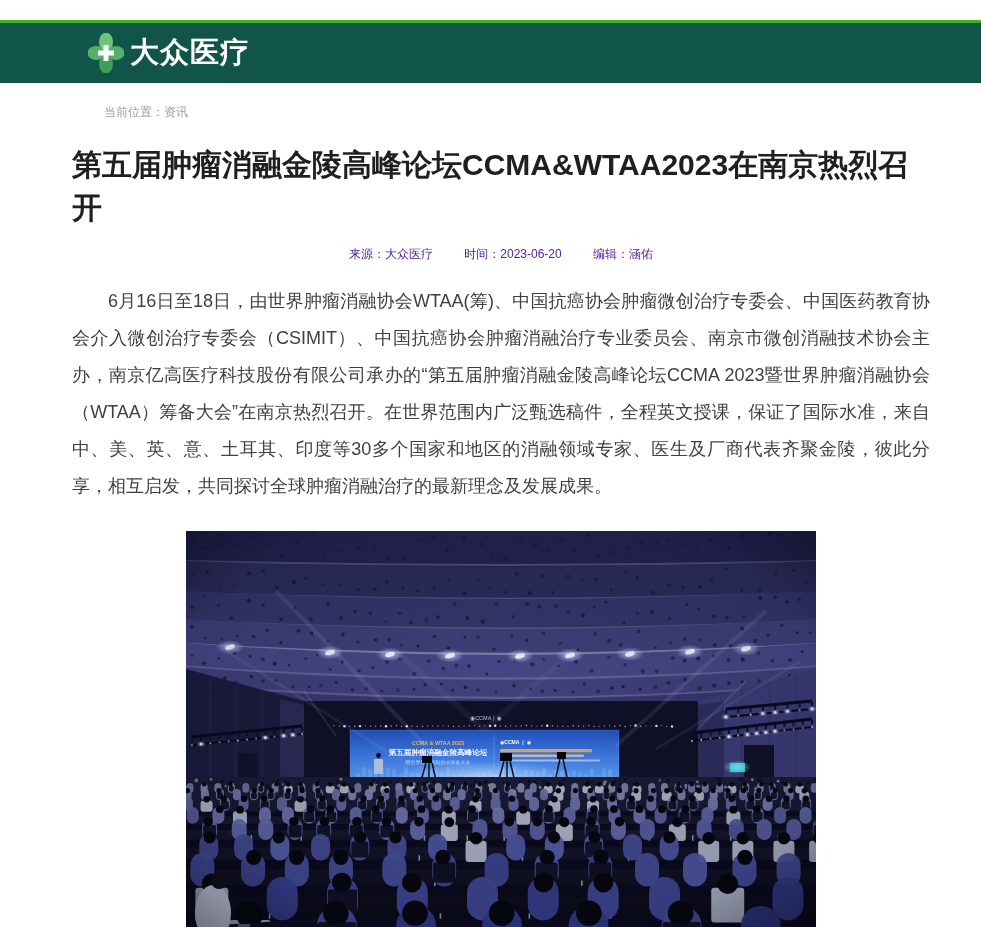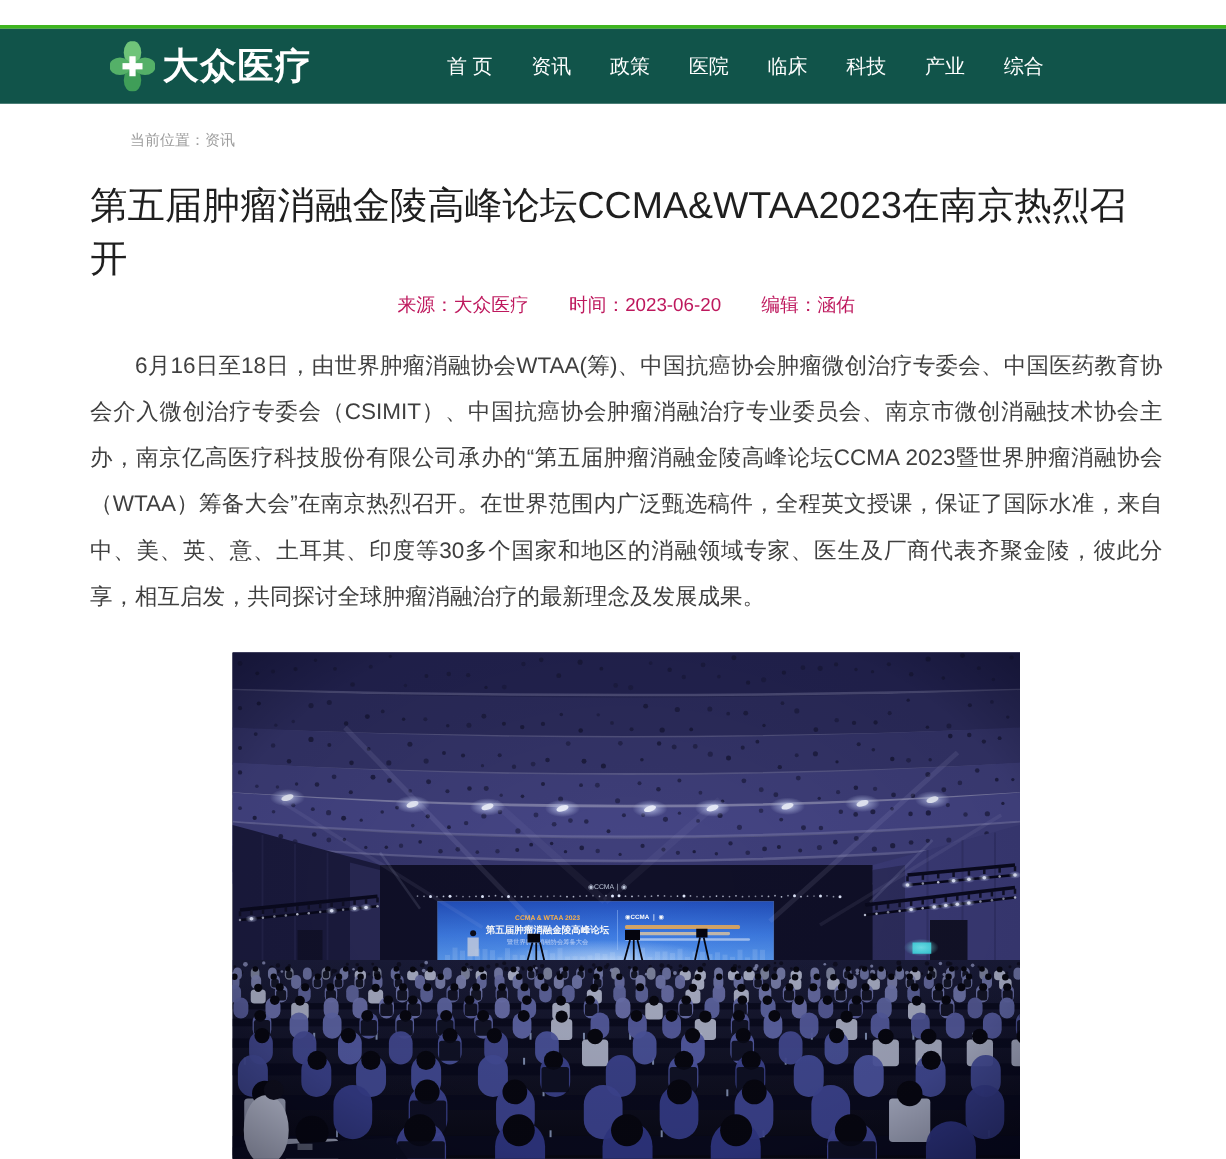--- a/index.html
+++ b/index.html
@@ -15,23 +15,23 @@
   .logo{display:flex;align-items:center;gap:6px;cursor:pointer;}
   .logo-text{color:#ffffff;font-size:29px;font-weight:bold;letter-spacing:1px;}
   nav.main-nav{margin-left:auto;margin-right:146px;display:flex;align-items:center;}
   nav.main-nav a{
     color:#ffffff;font-size:16px;text-decoration:none;margin-left:31px;white-space:nowrap;
   }
   .container{width:858px;margin:0 auto 0 72px;}
   .breadcrumb{margin-top:21px;font-size:12px;color:#9d9d9d;margin-left:32px;}
   .breadcrumb a{color:#9d9d9d;text-decoration:none;}
   h1.article-title{
-    margin:22px 0 0 0;font-size:30px;line-height:43px;color:#1f1f1f;font-weight:normal;
+    margin:22px 0 0 0;font-size:30px;line-height:43px;color:#1f1f1f;font-weight:bold;
   }
-  .meta{margin-top:6px;text-align:center;font-size:15px;color:#be185d;}
+  .meta{margin-top:17px;text-align:center;font-size:12px;color:#4c1d95;}
   .meta span{margin:0 14px;}
   p.article-body{
     margin:20px 0 0 0;font-size:18px;color:#3f3f3f;line-height:37px;
     text-align:justify;text-indent:2em;
   }
   figure.article-photo{margin:26px 0 0 0;display:flex;justify-content:center;}
   figure.article-photo svg{display:block;background:#0b0b1e;}
 </style>
 </head>
 <body>
@@ -47,30 +47,20 @@
           <ellipse cx="18" cy="9" rx="7" ry="9.5" fill="#6fc479"></ellipse>
           <ellipse cx="18" cy="31" rx="7" ry="9.5" fill="#3f9e58"></ellipse>
           <ellipse cx="8" cy="20" rx="8.5" ry="7" fill="#54b068"></ellipse>
           <ellipse cx="28" cy="20" rx="8.5" ry="7" fill="#54b068"></ellipse>
           <rect x="15.5" y="12" width="5" height="16" fill="#ffffff"></rect>
           <rect x="10" y="17.5" width="16" height="5" fill="#ffffff"></rect>
         </svg>
       </span>
       <span class="logo-text">大众医疗</span>
     </div>
-    <nav class="main-nav">
-      <a href="#">首 页</a>
-      <a href="#">资讯</a>
-      <a href="#">政策</a>
-      <a href="#">医院</a>
-      <a href="#">临床</a>
-      <a href="#">科技</a>
-      <a href="#">产业</a>
-      <a href="#">综合</a>
-    </nav>
   </div>
 </header>
 
 <div class="container">
   <div class="breadcrumb">
     <span>当前位置：</span><a href="#">资讯</a>
   </div>
 
   <h1 class="article-title">第五届肿瘤消融金陵高峰论坛CCMA&amp;WTAA2023在南京热烈召开</h1>
 

